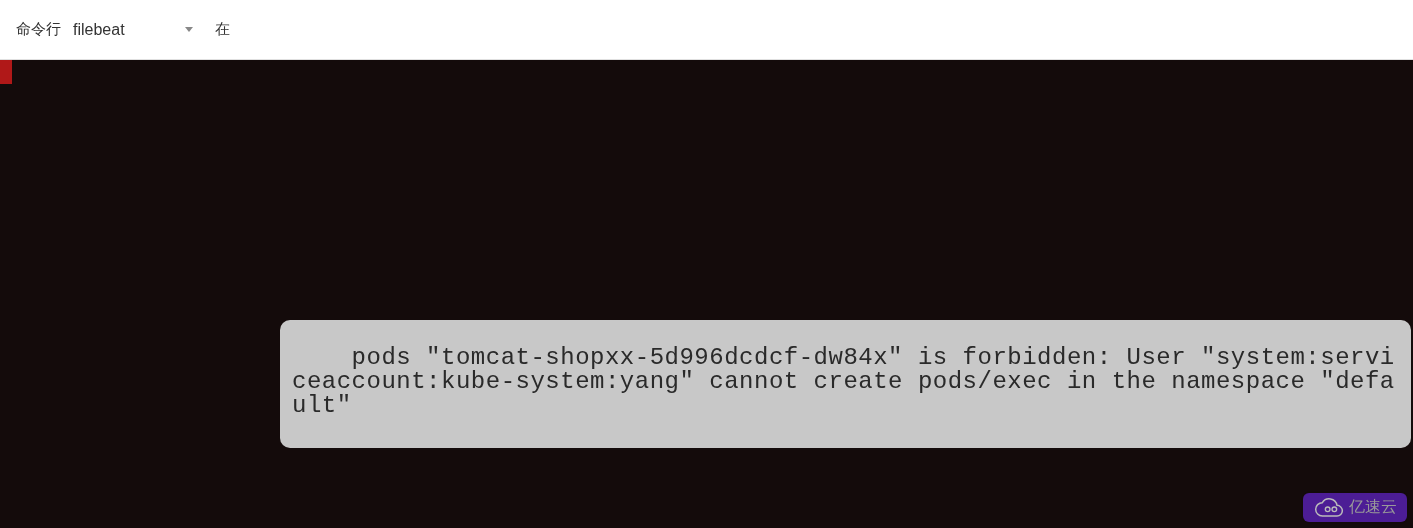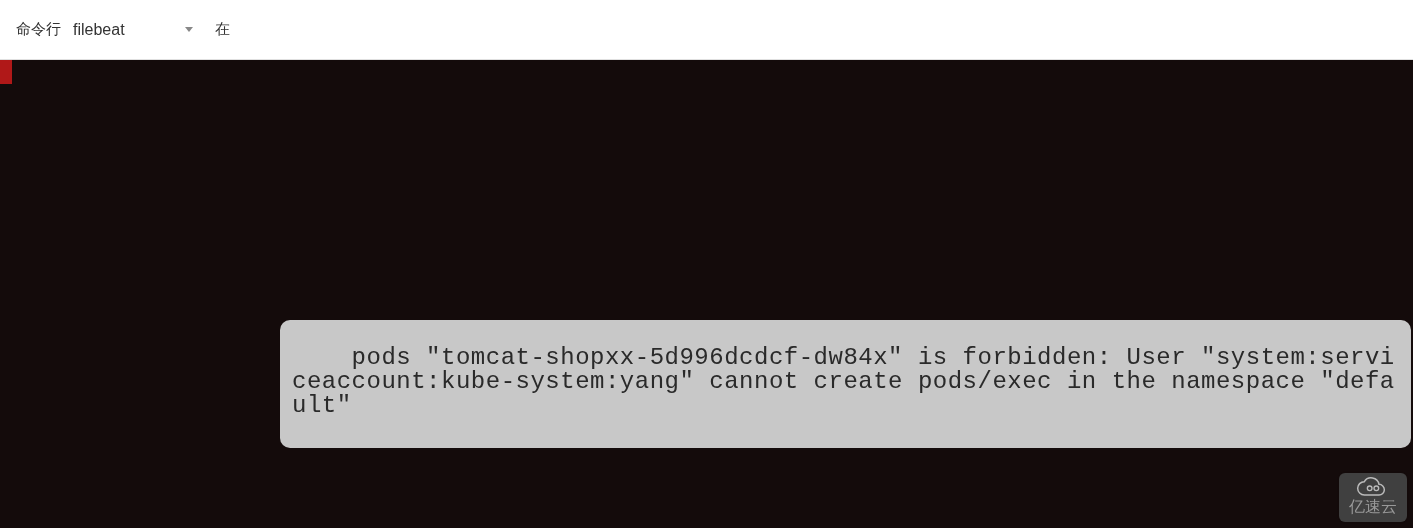--- a/index.html
+++ b/index.html
@@ -84,30 +84,29 @@
       line-height: 1.0;
       letter-spacing: 0.5px;
       font-weight: 500;
       word-break: break-all;
       white-space: pre-wrap;
     }
     .watermark {
       position: absolute;
       bottom: 6px;
       right: 6px;
-      background: #404040;
+      background: #4c1d95;
       border-radius: 6px;
       padding: 4px 10px;
       display: flex;
       align-items: center;
       font-size: 16px;
       color: #999;
       box-shadow: 0 0 2px rgba(0,0,0,0.15);
       font-family: "Microsoft YaHei", sans-serif;
-      flex-direction: column;
     }
     .watermark-icon {
       margin-right: 4px;
       display: flex;
       align-items: center;
     }
     .watermark-icon svg {
       width: 32px;
       height: 20px;
     }

